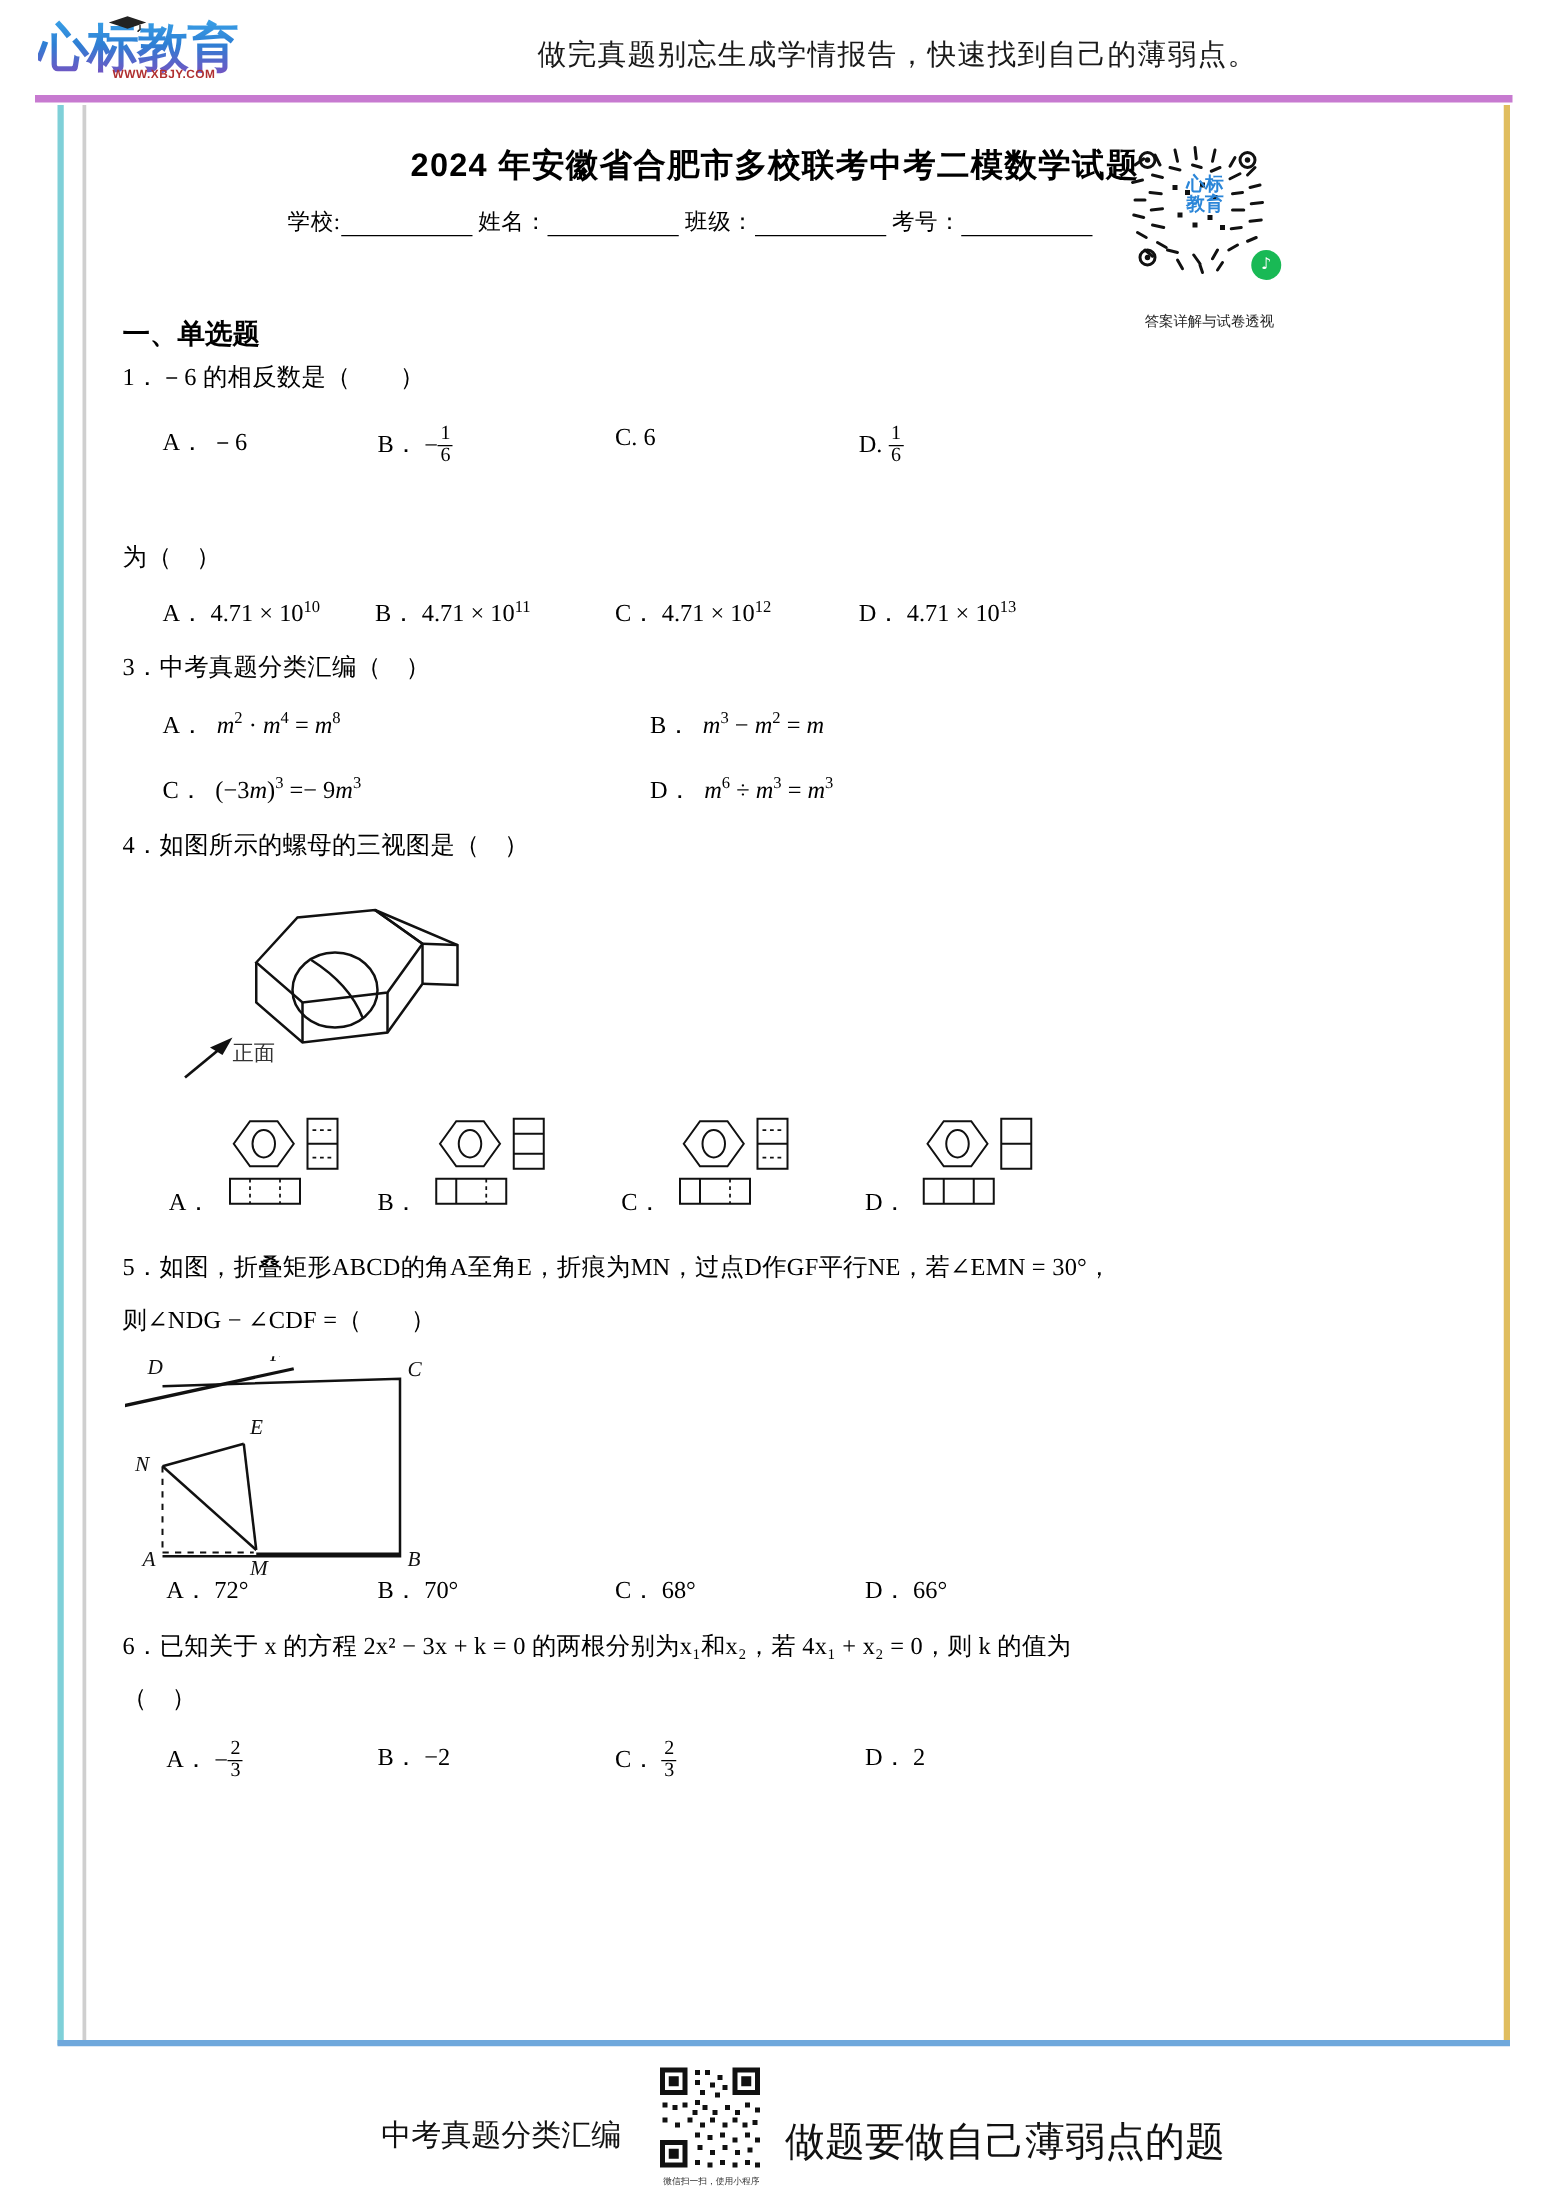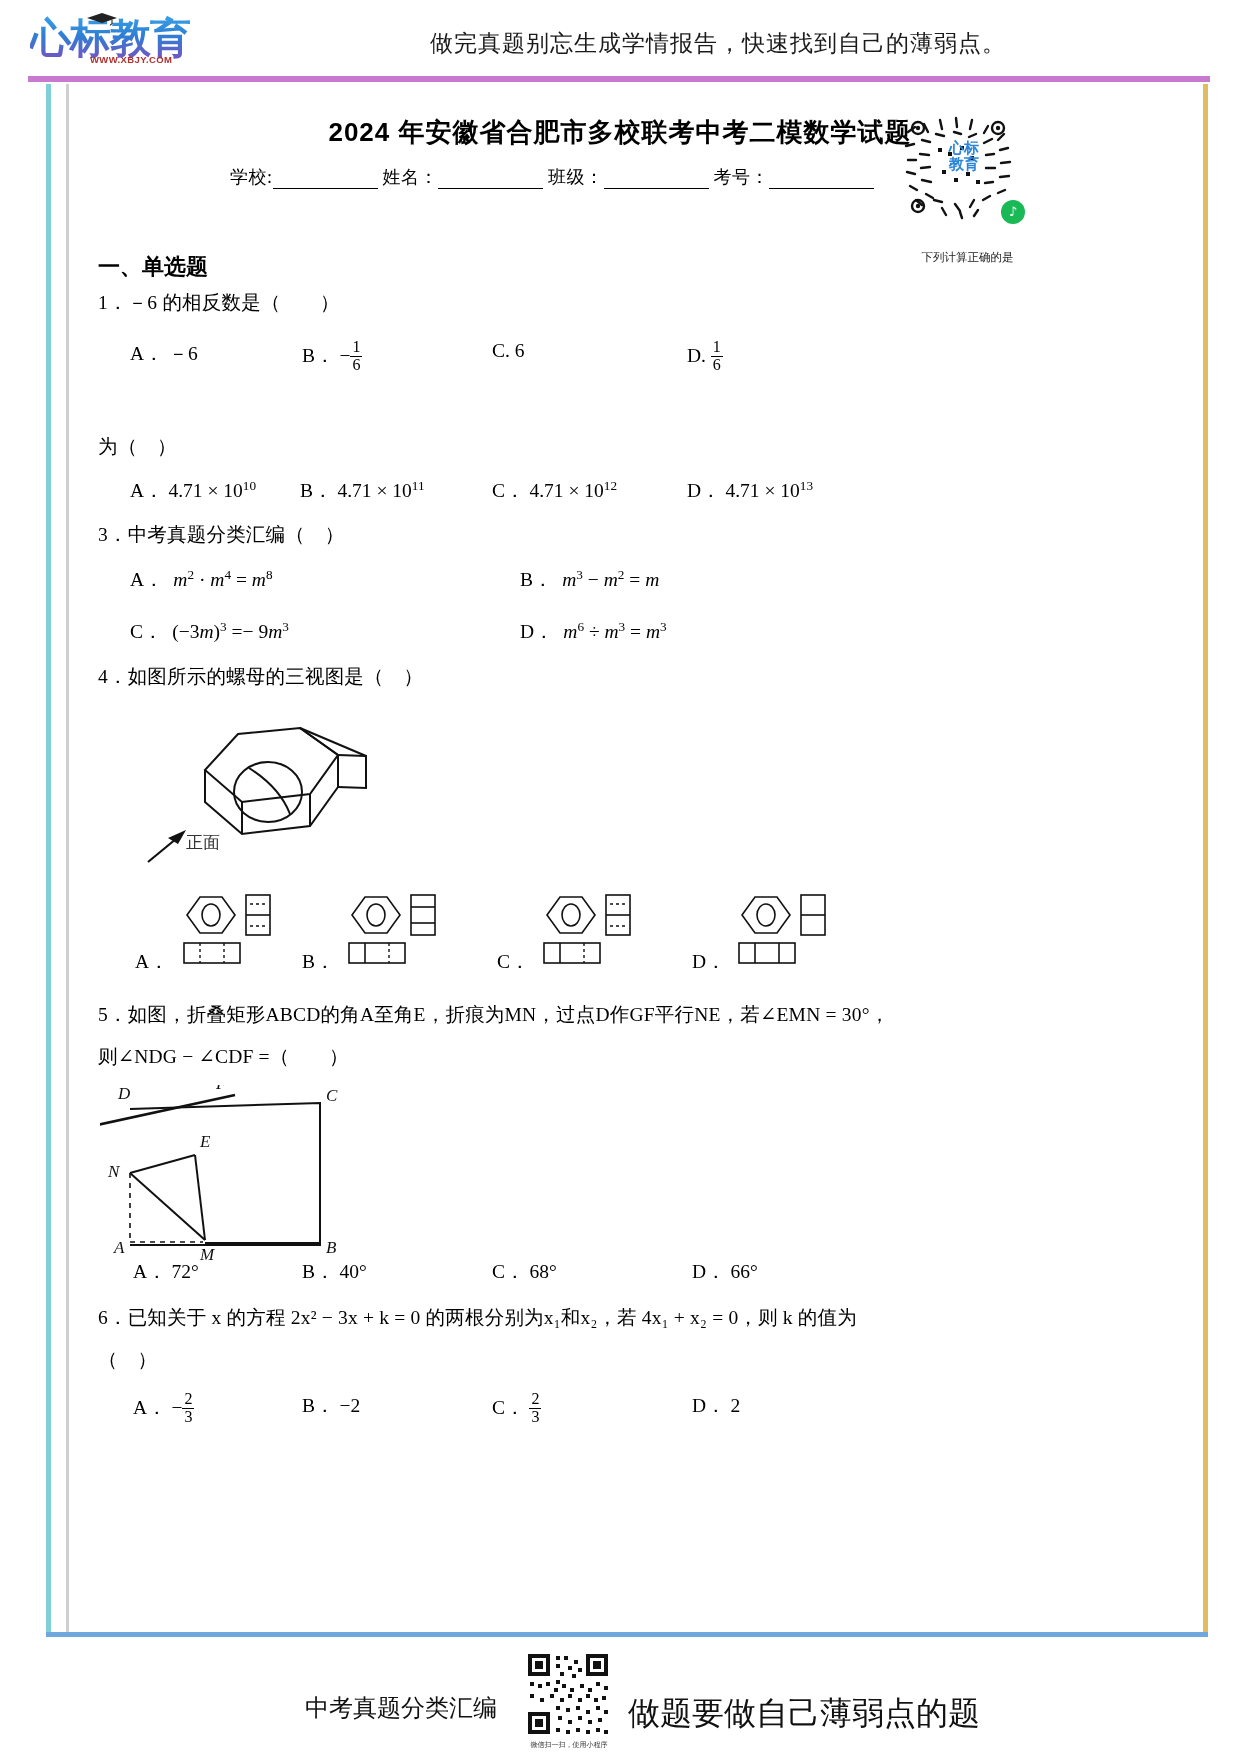--- a/index.html
+++ b/index.html
@@ -184,21 +184,21 @@
         <rect x="68" y="60" width="4" height="4"></rect>
           <rect x="78" y="68" width="4" height="4"></rect>
       </g>
     </svg>
     <div class="qr-inner-logo">
       <span>心标</span><br>
       <span>教育</span>
     </div>
     <div class="qr-badge">♪</div>
   </div>
-  <div class="qr-caption">下列计算正确的是</div>
+  <div class="qr-caption">答案详解与试卷透视</div>
 
   <div class="section-head" style="top:252px">一、单选题</div>
 
   <div class="qtext" style="top:288px">
     <span>1．</span><span>－6 的相反数是（　　）</span>
   </div>
   <div class="opt" style="left:130px;top:340px">
     <span>A．</span>
     <span>－6</span>
   </div>
@@ -390,21 +390,21 @@
       </g>
     </svg>
   </div>
 
   <div class="opt" style="left:133px;top:1258px">
     <span>A．</span>
     <span>72°</span>
   </div>
   <div class="opt" style="left:302px;top:1258px">
     <span>B．</span>
-    <span>40°</span>
+    <span>70°</span>
   </div>
   <div class="opt" style="left:492px;top:1258px">
     <span>C．</span>
     <span>68°</span>
   </div>
   <div class="opt" style="left:692px;top:1258px">
     <span>D．</span>
     <span>66°</span>
   </div>
 

